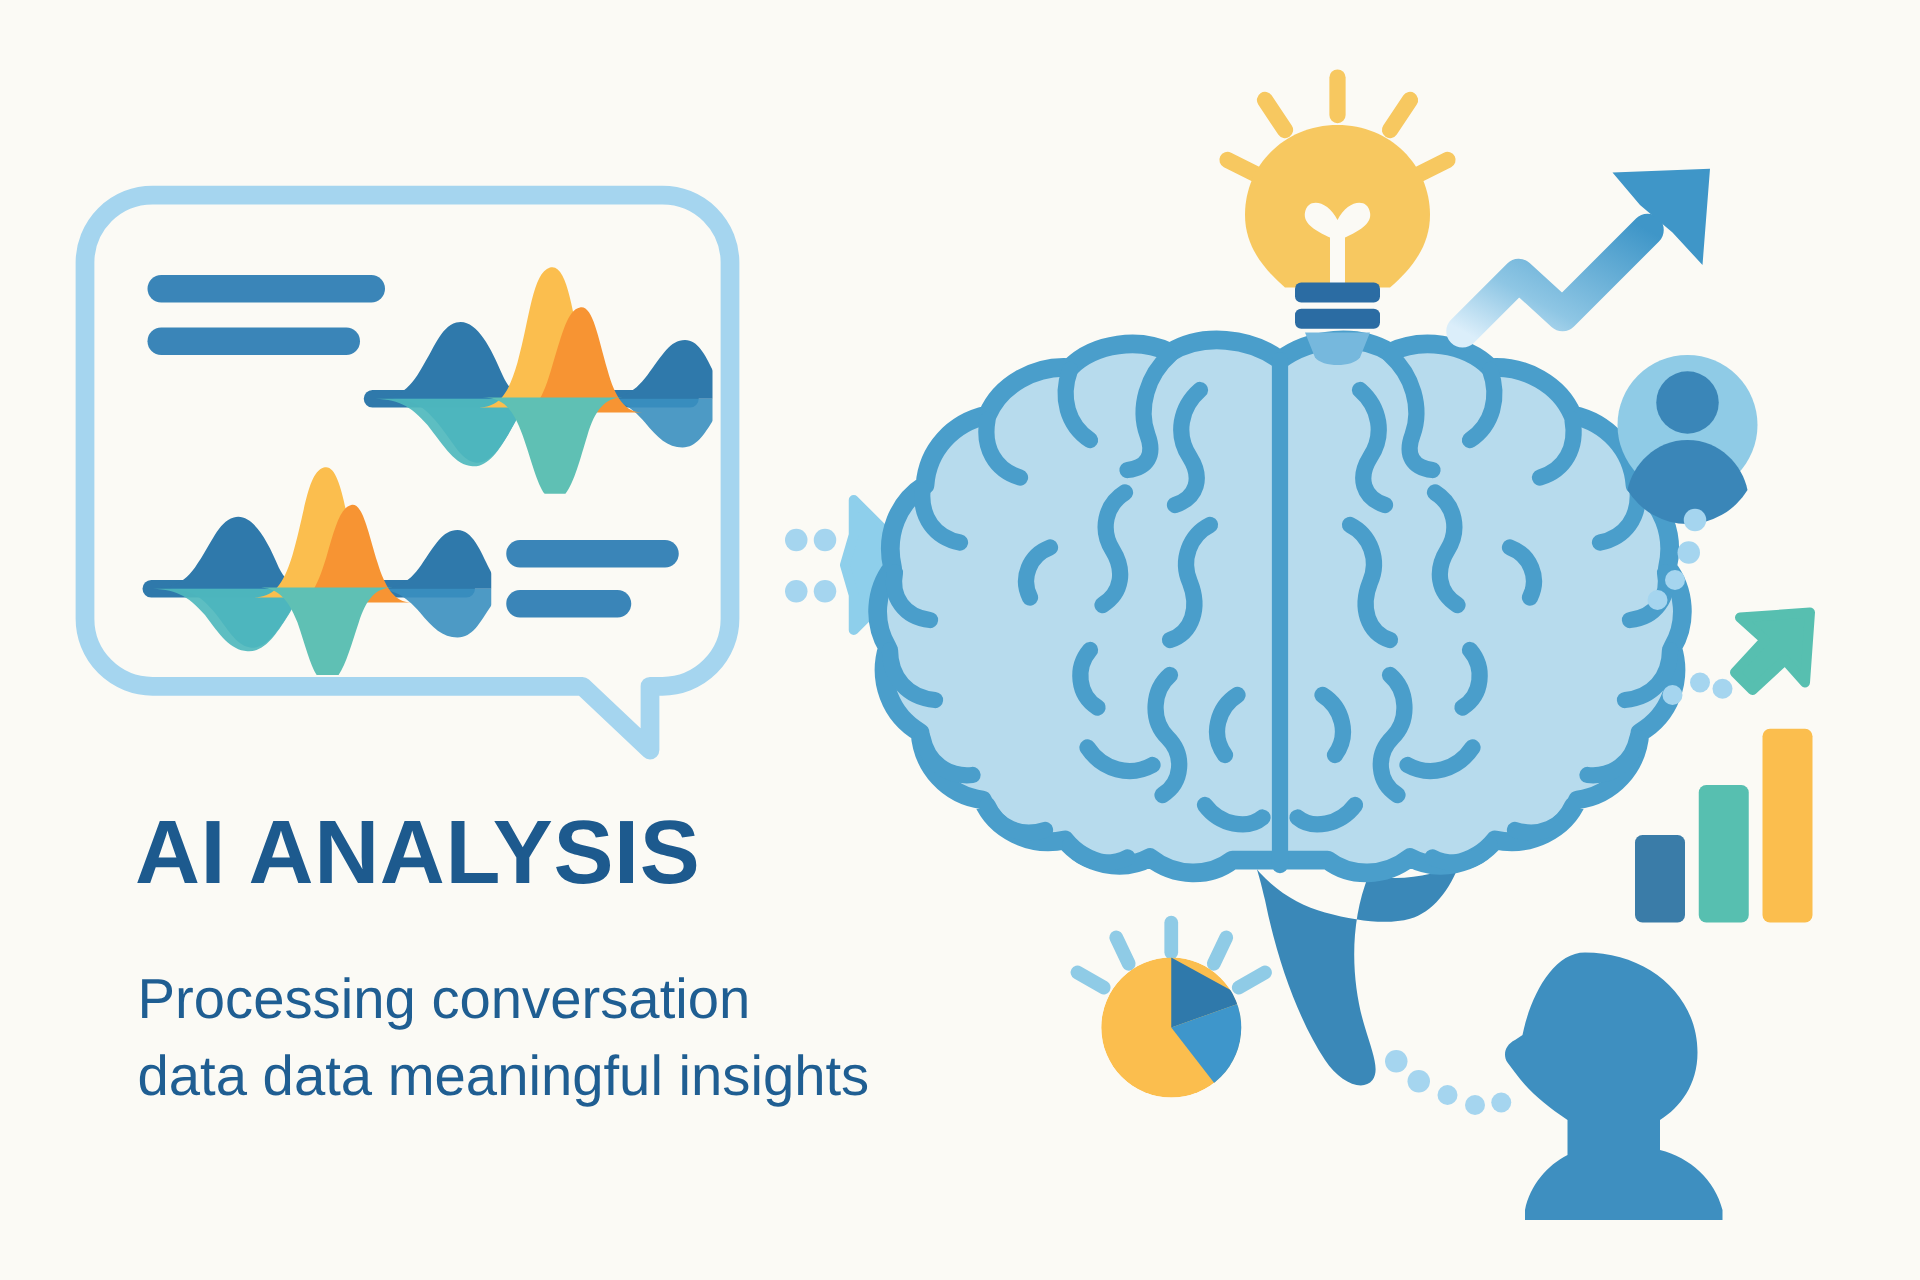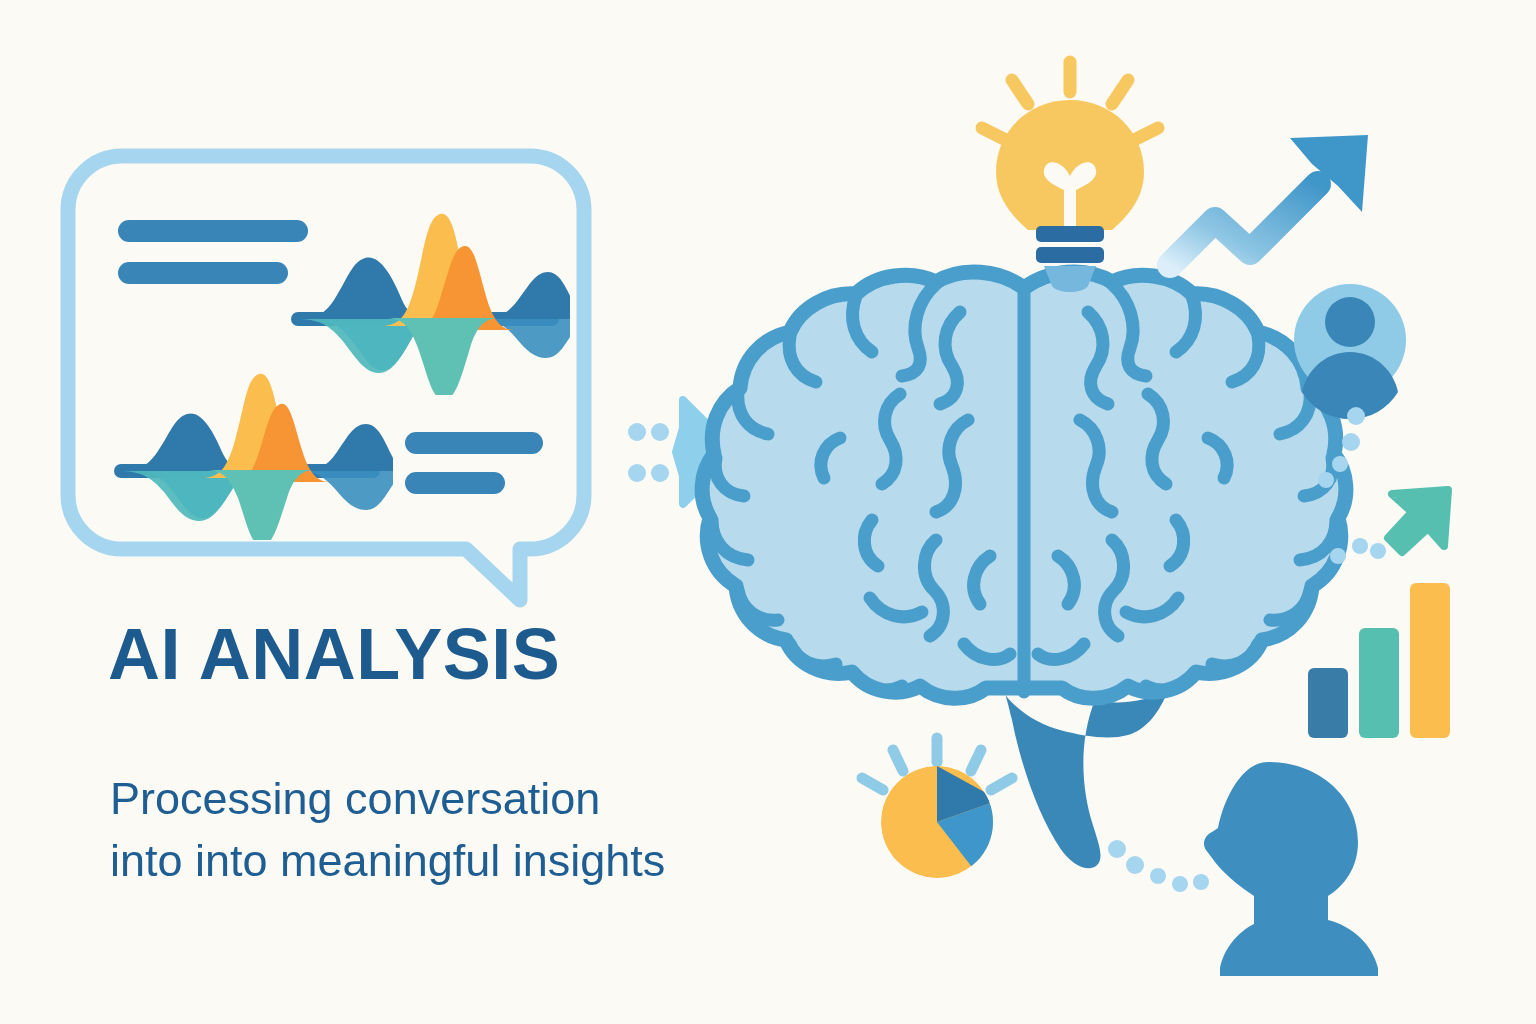--- a/index.html
+++ b/index.html
@@ -21,21 +21,21 @@
   #stage svg.layer {
     position: absolute;
     left: 0;
     top: 0;
     width: 1536px;
     height: 1024px;
   }
   .headline {
     position: absolute;
     left: 108px;
-    top: 618px;
+    top: 646px;
     width: 760px;
     font-family: "Liberation Sans", sans-serif;
     font-weight: bold;
     font-size: 72px;
     letter-spacing: 0.5px;
     color: #1d5a8e;
     line-height: 1.0;
     white-space: nowrap;
   }
   .subhead {
@@ -333,16 +333,16 @@
                L 1218 828
                C 1224 798 1242 762 1268 762 Z" fill="#3e8fc0"></path>
     </g>
 
   </svg>
 
   <div class="headline">AI ANALYSIS</div>
 
   <div class="subhead">
     <span class="subhead-line">Processing conversation</span>
-    <span class="subhead-line">into into meaningful insights</span>
+    <span class="subhead-line">data data meaningful insights</span>
   </div>
 
 </div>
 
 </body></html>

